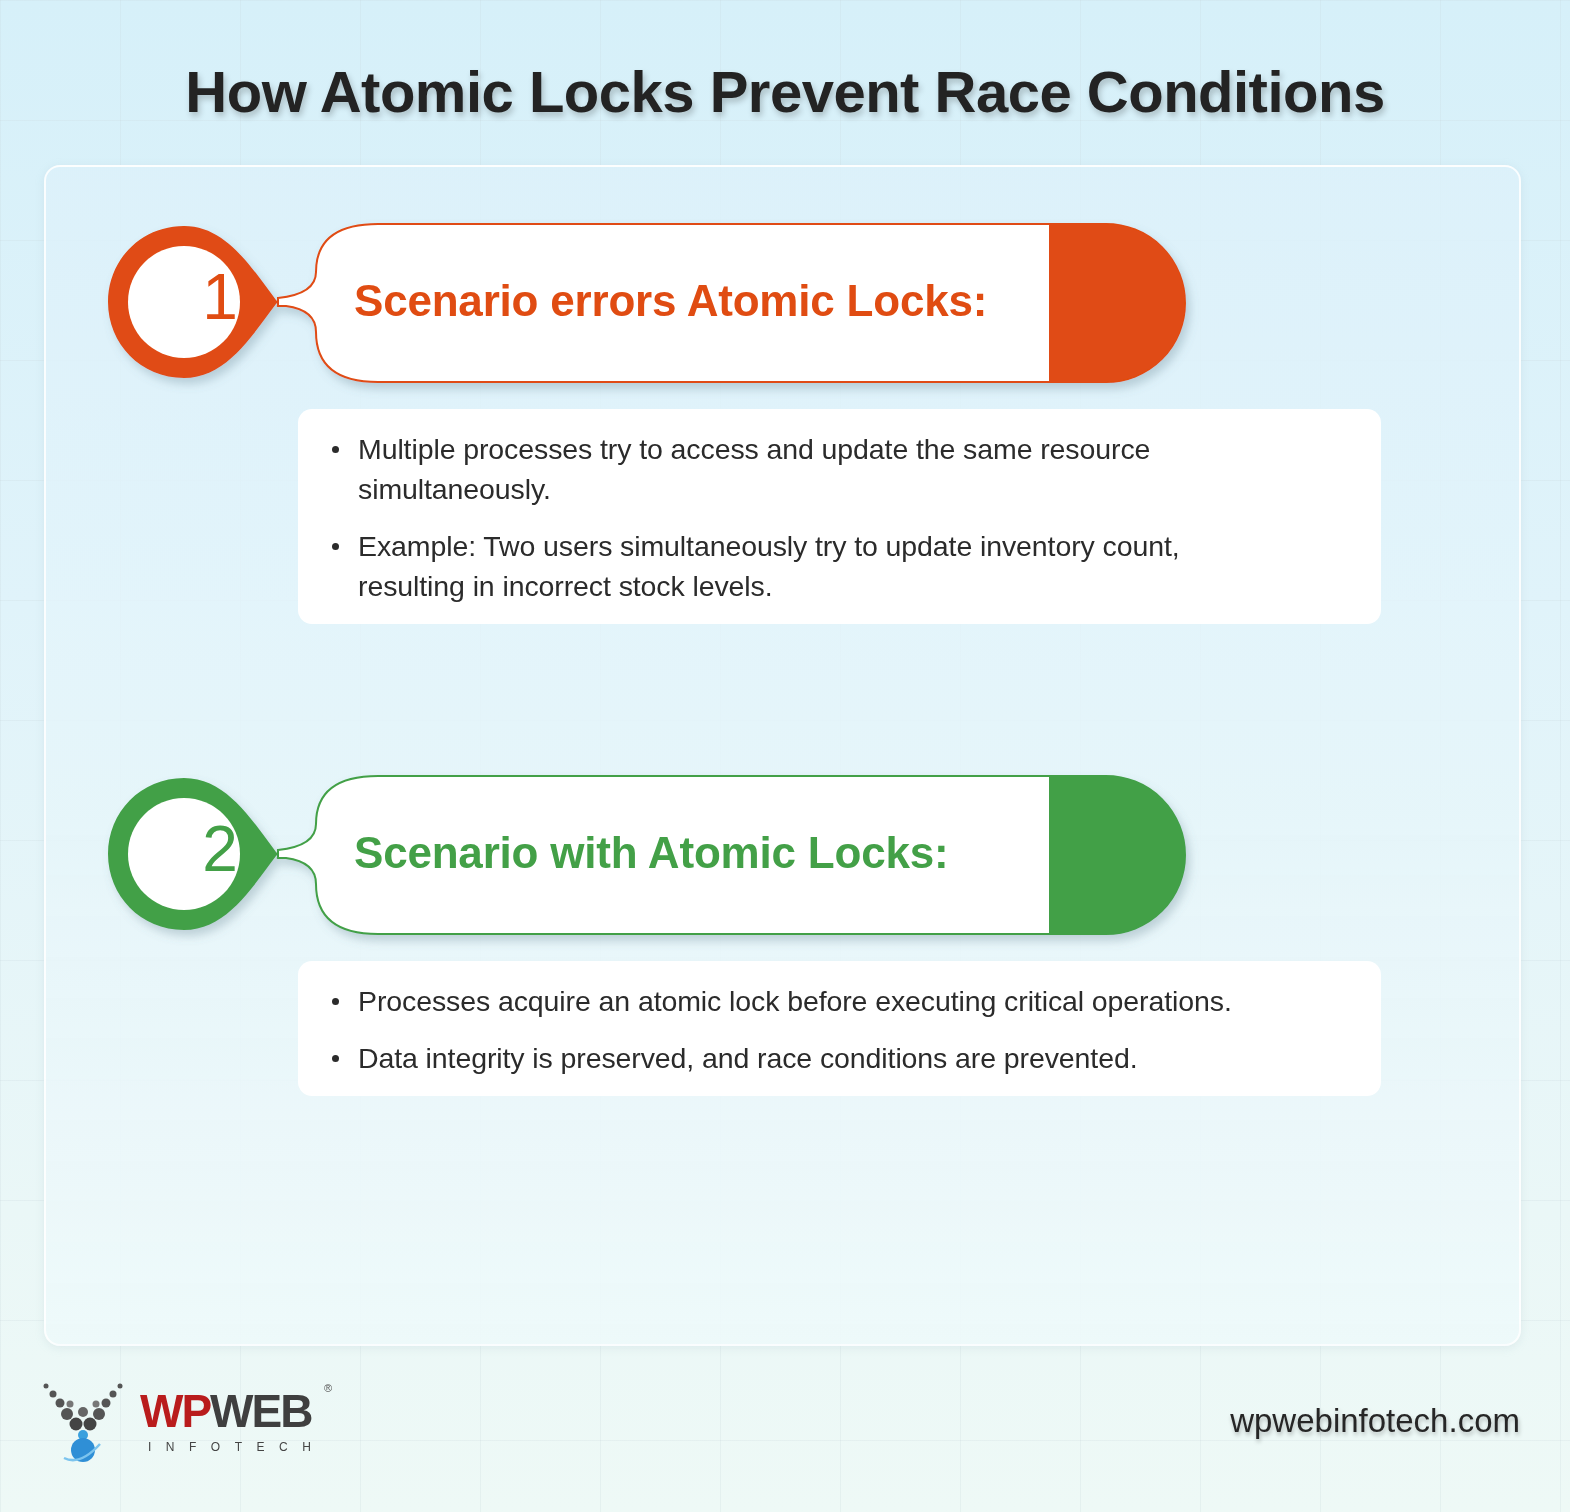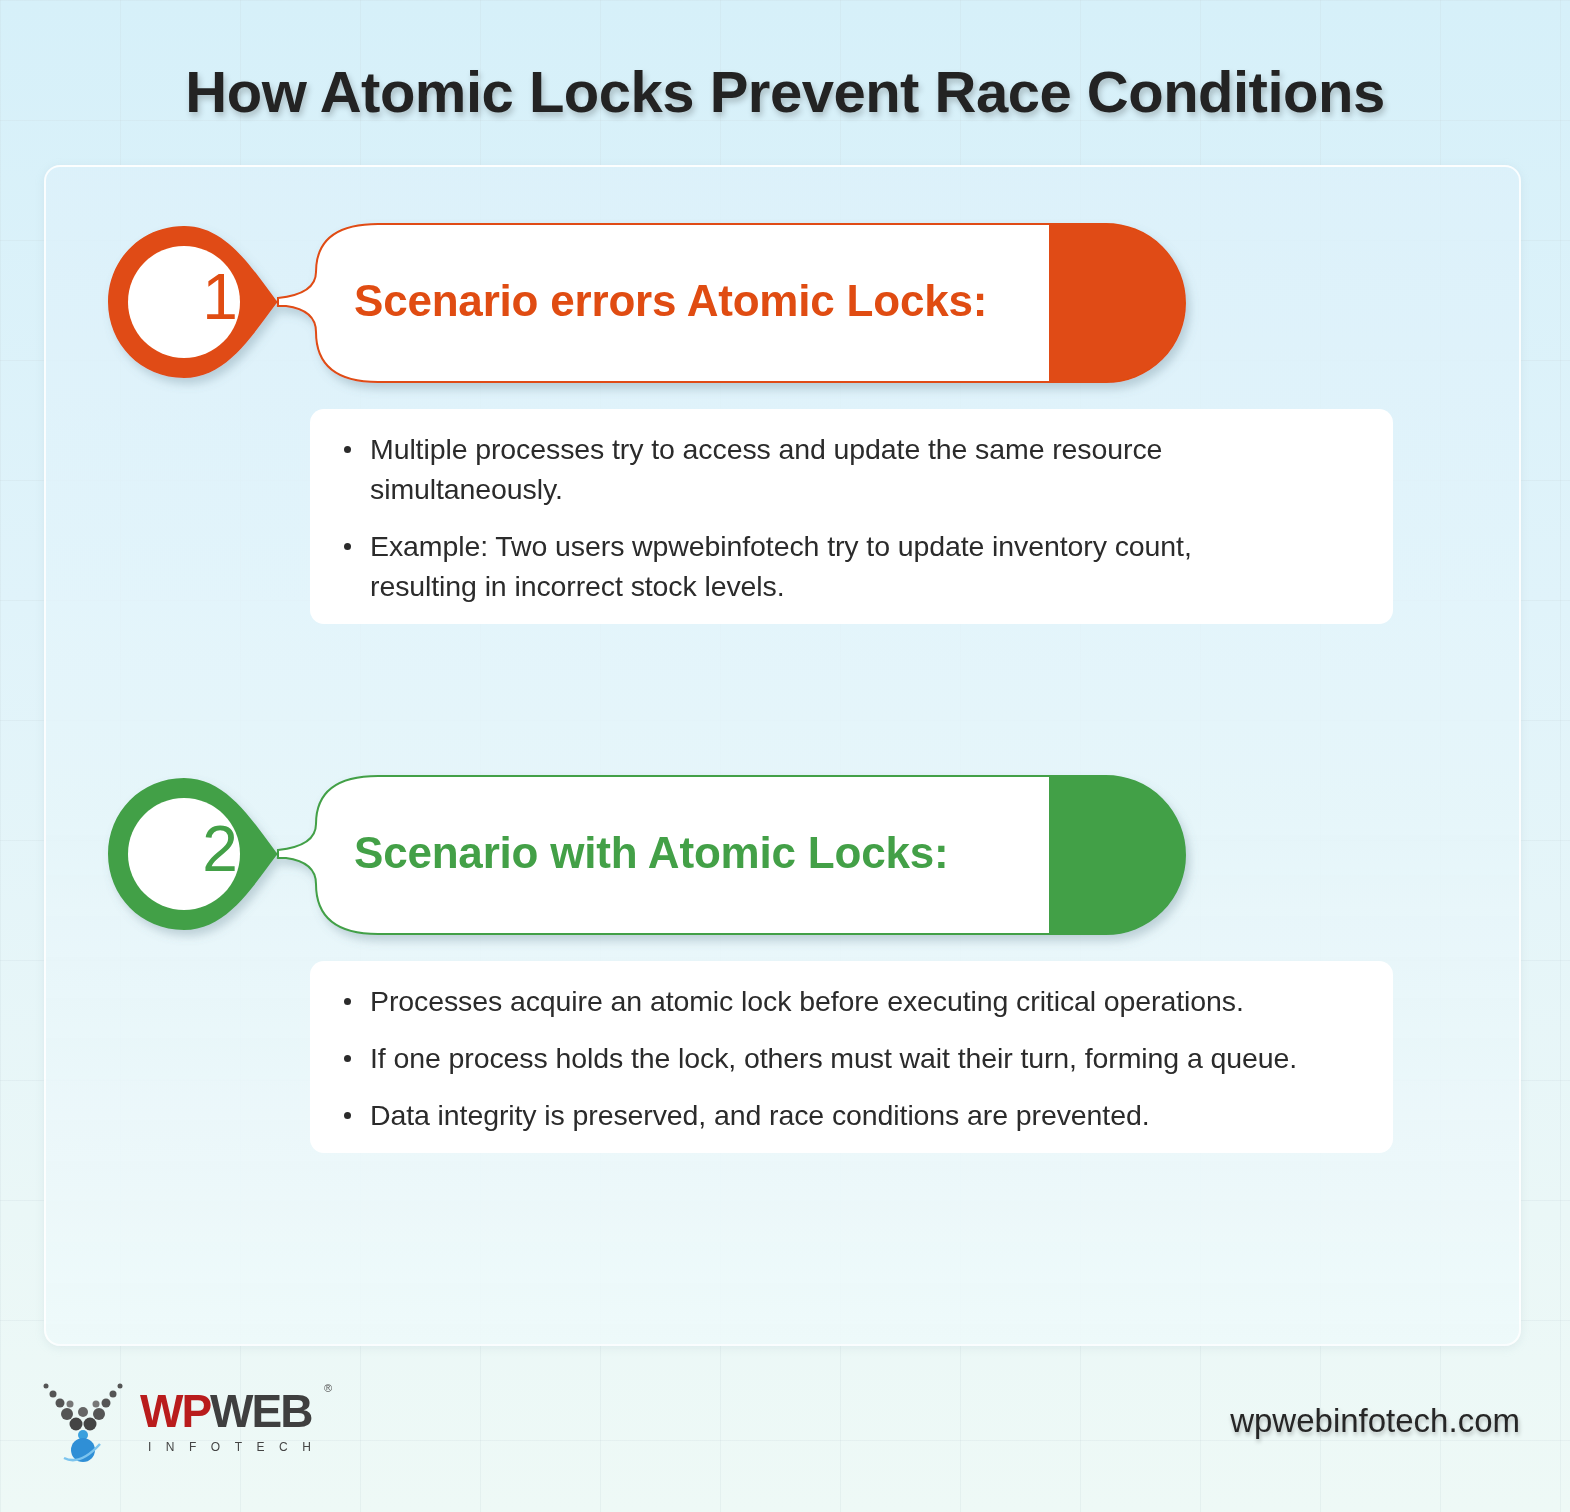--- a/index.html
+++ b/index.html
@@ -40,21 +40,21 @@
   .header-graphic svg { position: absolute; left: 0; top: 0; overflow: visible; }
   .num {
     position: absolute; left: 64px; top: 38px; width: 100px;
     text-align: center; font-size: 64px; font-weight: 400;
   }
   .scenario-title {
     position: absolute; left: 248px; top: 54px;
     font-size: 44px; font-weight: 700; letter-spacing: -0.2px;
   }
   .bullets-card {
-    position: absolute; left: 264px; width: 1083px;
+    position: absolute; left: 252px; width: 1083px;
     background: #ffffff; border-radius: 14px;
     padding: 20px 20px 18px 60px;
   }
   .bullets-card ul { list-style: none; }
   .bullets-card li {
     position: relative;
     font-size: 28.5px; line-height: 40px; color: #2b2b2b;
     margin-bottom: 17px;
     letter-spacing: -0.1px;
   }
@@ -111,21 +111,21 @@
           <circle cx="78" cy="80" r="56" fill="#ffffff"></circle>
         </g>
       </svg>
       <div class="num" style="color:#e04c12;">1</div>
       <div class="scenario-title" style="color:#e04c12;">Scenario errors Atomic Locks:</div>
     </div>
 
     <div class="bullets-card" style="top:242px;">
       <ul>
         <li style="width:900px;">Multiple processes try to access and update the same resource simultaneously.</li>
-        <li style="width:930px;">Example: Two users wpwebinfotech try to update inventory count, resulting in incorrect stock levels.</li>
+        <li style="width:930px;">Example: Two users simultaneously try to update inventory count, resulting in incorrect stock levels.</li>
       </ul>
     </div>
   </div>
 
   <div class="section" style="top:552px;">
     <div class="header-graphic" style="top:55px;">
       <svg width="1030" height="170" viewBox="0 0 1030 170">
         <defs>
           <filter id="sh2" x="-10%" y="-20%" width="130%" height="150%">
             <feDropShadow dx="4" dy="6" stdDeviation="5" flood-color="#5a7a88" flood-opacity="0.3"></feDropShadow>
@@ -138,21 +138,20 @@
           <circle cx="78" cy="80" r="56" fill="#ffffff"></circle>
         </g>
       </svg>
       <div class="num" style="color:#43a047;">2</div>
       <div class="scenario-title" style="color:#43a047;">Scenario with Atomic Locks:</div>
     </div>
 
     <div class="bullets-card" style="top:242px;">
       <ul>
         <li>Processes acquire an atomic lock before executing critical operations.</li>
-        <li style="width:940px;">If one process holds the lock, others must wait their turn, forming a queue.</li>
         <li>Data integrity is preserved, and race conditions are prevented.</li>
       </ul>
     </div>
   </div>
 </div>
 
 <div class="logo">
   <svg width="90" height="88" viewBox="0 0 90 88" style="position:absolute;left:0;top:0;">
     <g fill="#555">
       <circle cx="6" cy="6" r="2.5"></circle>

